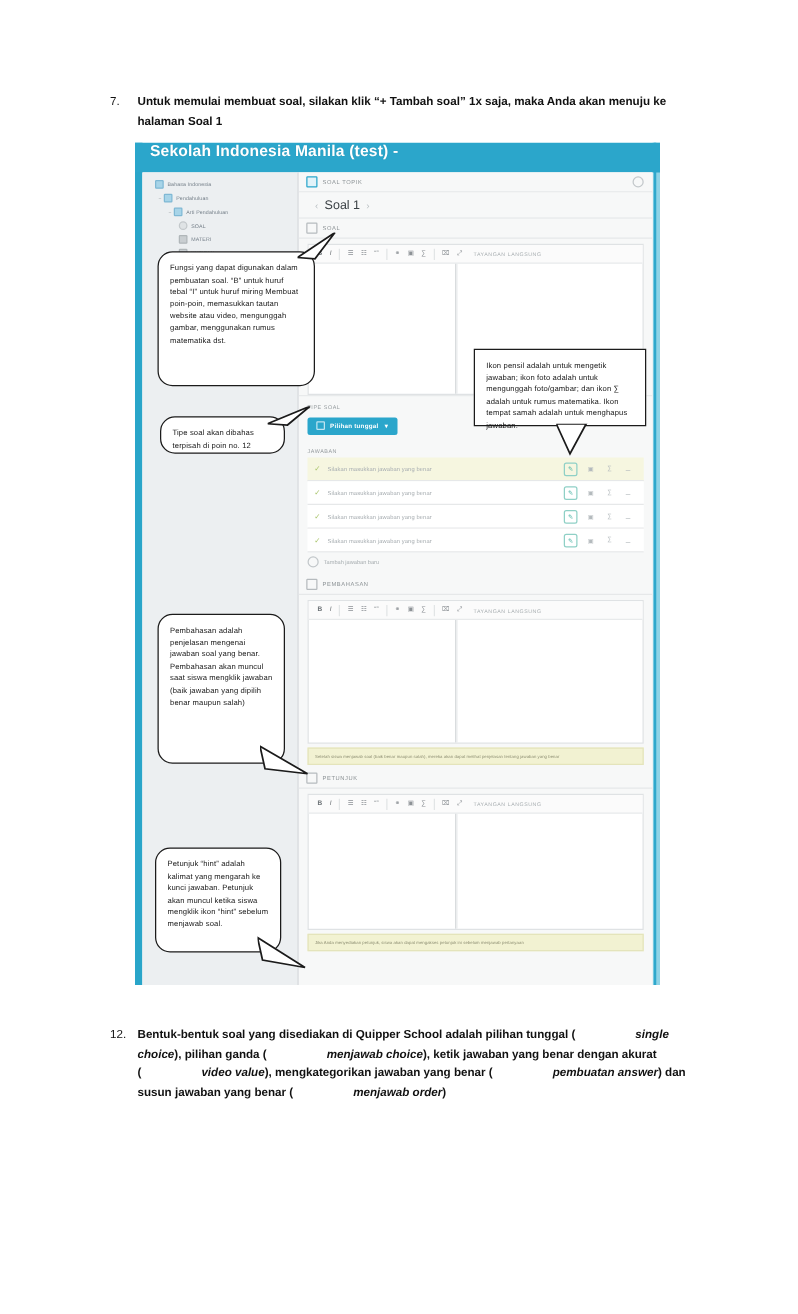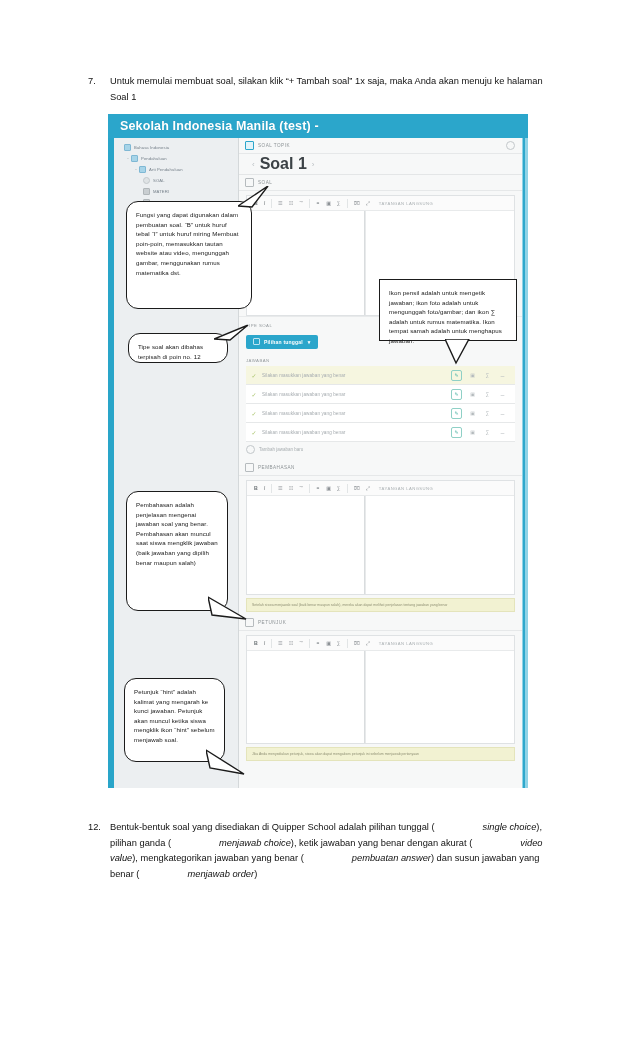--- a/index.html
+++ b/index.html
@@ -14,21 +14,21 @@
 
   
   .doc-item{
     position:absolute;
     display:flex;
     font-size:9.3px;
     line-height:15.5px;
     color:#111;
   }
   .doc-num{width:22px;flex:0 0 22px;text-align:left;}
-  .doc-body{flex:1;}
+  .doc-body{flex:1;font-weight:bold;}
   .doc-body i{font-style:italic;margin-left:48px;}
 
   #para-11{left:88px;top:74px;width:472px;}
   #para-12{left:88px;top:820px;width:472px;}
 
   
   #app-shot{
     position:absolute;
     left:108px;top:114px;
     width:420px;height:674px;
@@ -39,21 +39,21 @@
   
   .rail{position:absolute;top:0;bottom:0;width:6px;background:#2ba6cb;}
   .rail-l{left:0;background:#29a5c9;}
   .rail-r{right:0;background:#8fd3e6;}
   .rail-r:after{content:"";position:absolute;left:1px;top:0;bottom:0;width:2px;background:#2fa8cc;}
 
   
   #app-header{
     position:absolute;left:0;right:0;top:0;height:24px;
     background:#2ba6cb;
-    display:flex;align-items:center;
+    display:flex;
   }
   #app-title{
     color:#ffffff;
     font-size:12.5px;
     font-weight:bold;
     letter-spacing:.15px;
     margin-left:12px;
     white-space:nowrap;
     text-shadow:0 0 1px rgba(0,0,0,.15);
   }
@@ -115,21 +115,21 @@
   .gearbox{margin-left:auto;margin-right:7px;width:7px;height:7px;border-radius:50%;border:1px solid #c3c8cb;}
 
   
   #soal-nav{
     display:flex;align-items:center;
     height:20px;padding-left:8px;
     background:#f7f8f8;
     border-bottom:1px solid #e4e6e7;
   }
   .chev{font-size:8px;color:#b9bfc2;padding:0 5px;}
-  #soal-nav .title{font-size:16px;font-weight:bold;color:#3c4246;}
+  #soal-nav .title{font-size:10px;font-weight:normal;color:#3c4246;}
 
   
   .editor{
     margin:4px 7px 0 7px;
     border:1px solid #dfe2e4;
     background:#ffffff;
     position:relative;
   }
   .etoolbar{
     display:flex;align-items:center;

